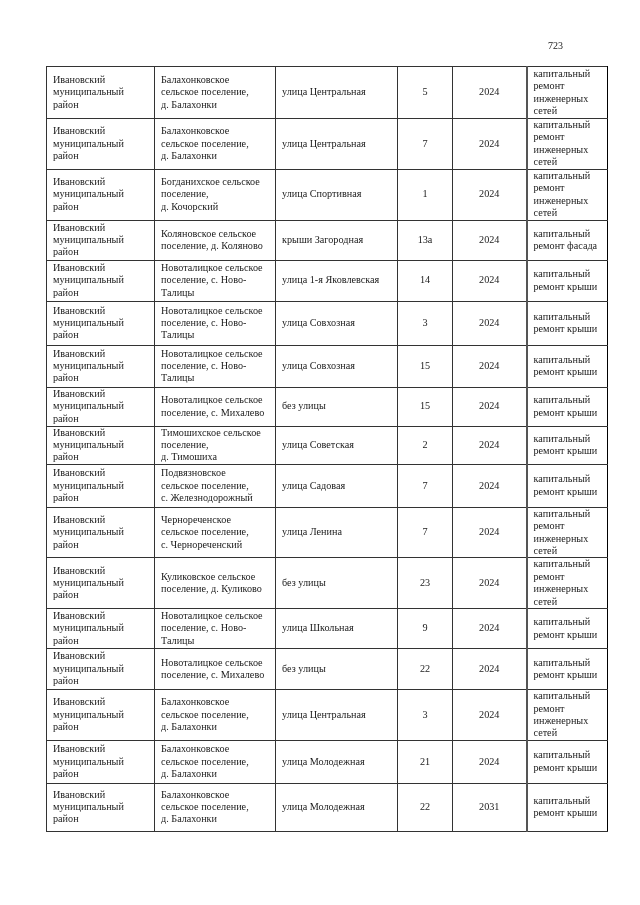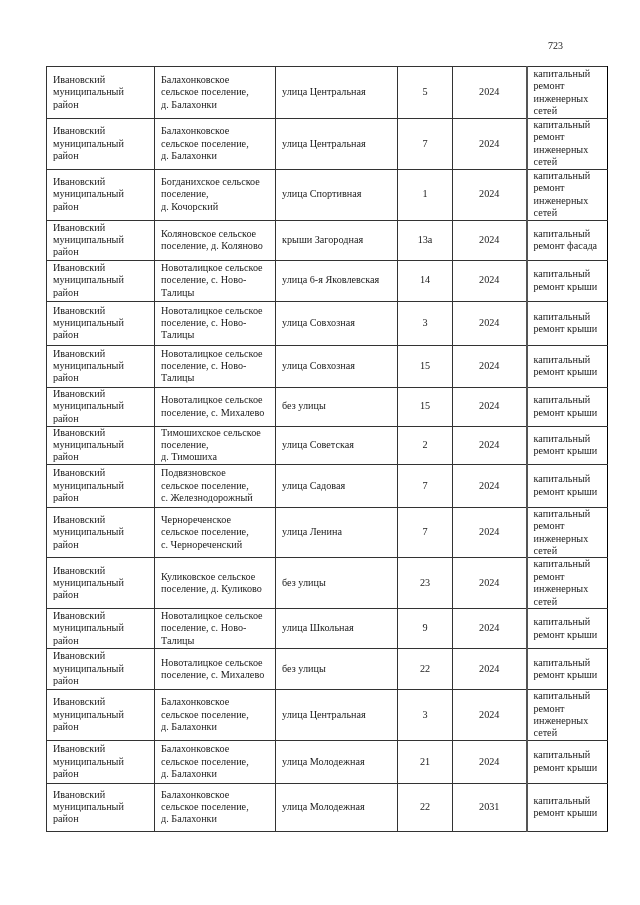--- a/index.html
+++ b/index.html
@@ -89,21 +89,21 @@
         <td class="c6 c-right"><span class="cell-text">капитальный
 ремонт фасада</span></td>
       </tr>
       <tr style="height: 41px;">
         <td class="c1"><span class="cell-text">Ивановский
 муниципальный
 район</span></td>
         <td class="c2"><span class="cell-text">Новоталицкое сельское
 поселение, с. Ново-
 Талицы</span></td>
-        <td class="c3"><span class="cell-text">улица 6-я Яковлевская</span></td>
+        <td class="c3"><span class="cell-text">улица 1-я Яковлевская</span></td>
         <td class="c4 num"><span class="cell-text">14</span></td>
         <td class="c5 year"><span class="cell-text">2024</span></td>
         <td class="c6 c-right"><span class="cell-text">капитальный
 ремонт крыши</span></td>
       </tr>
       <tr style="height: 44px;">
         <td class="c1"><span class="cell-text">Ивановский
 муниципальный
 район</span></td>
         <td class="c2"><span class="cell-text">Новоталицкое сельское

